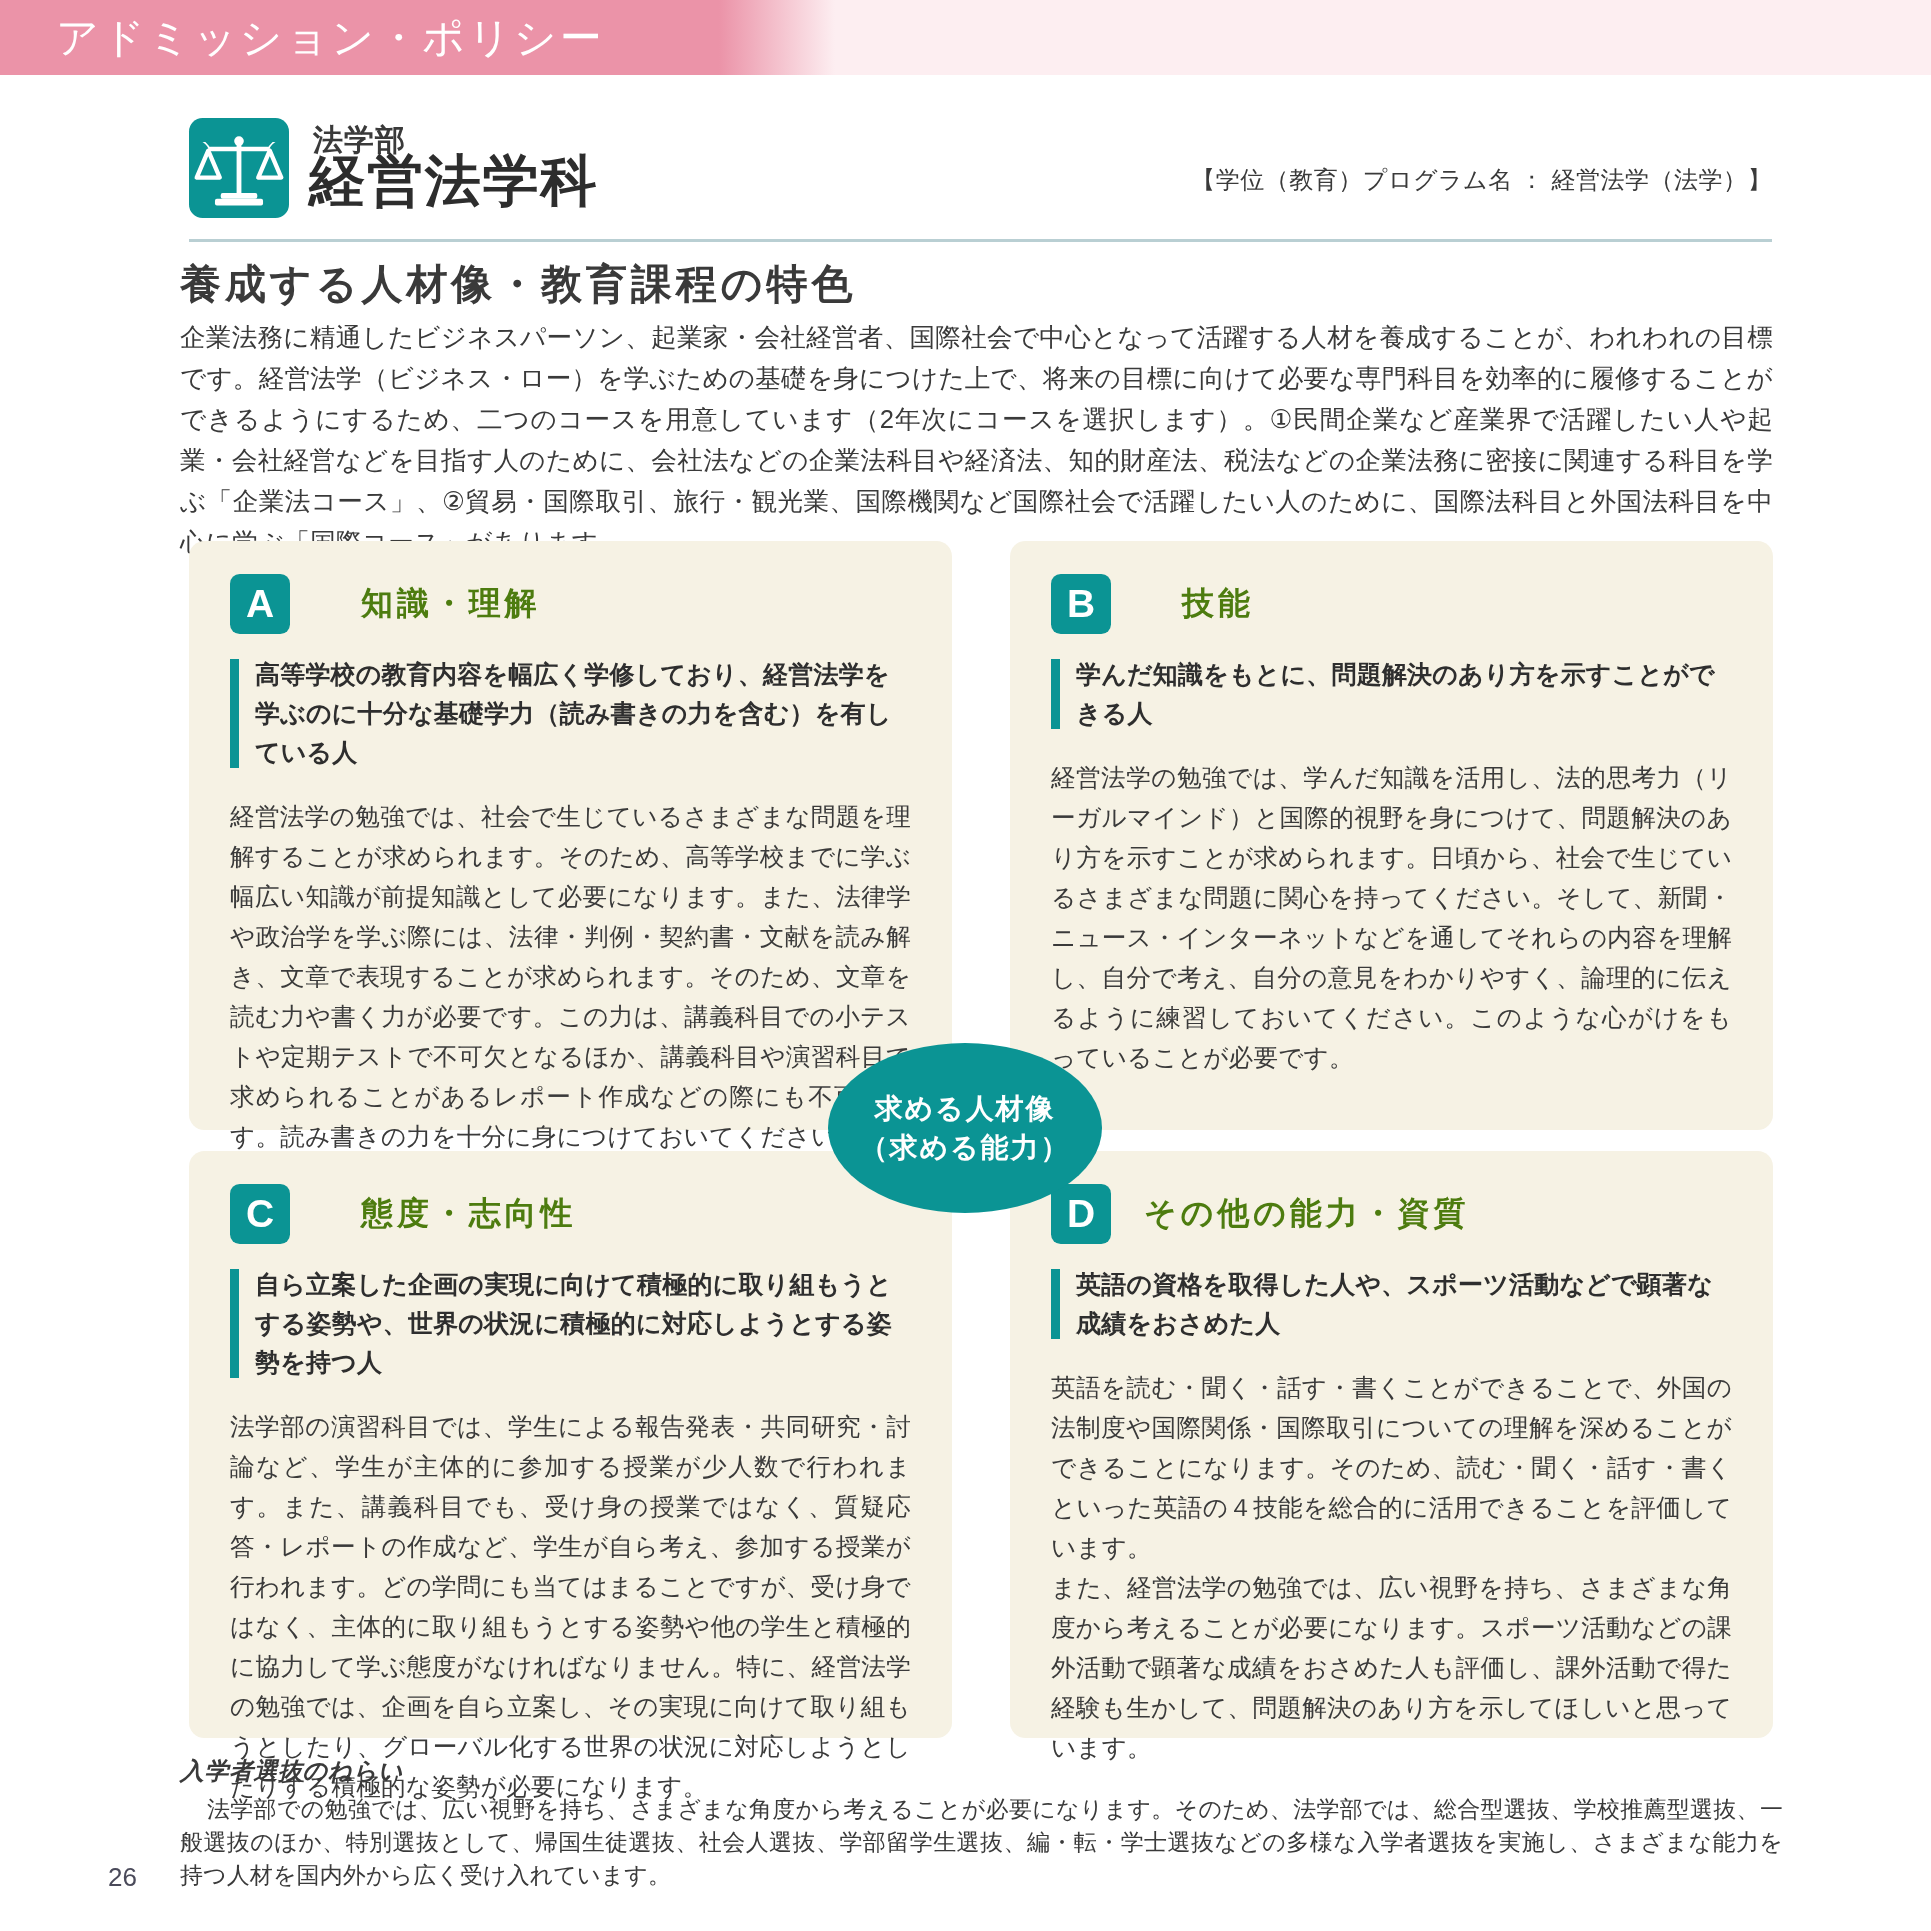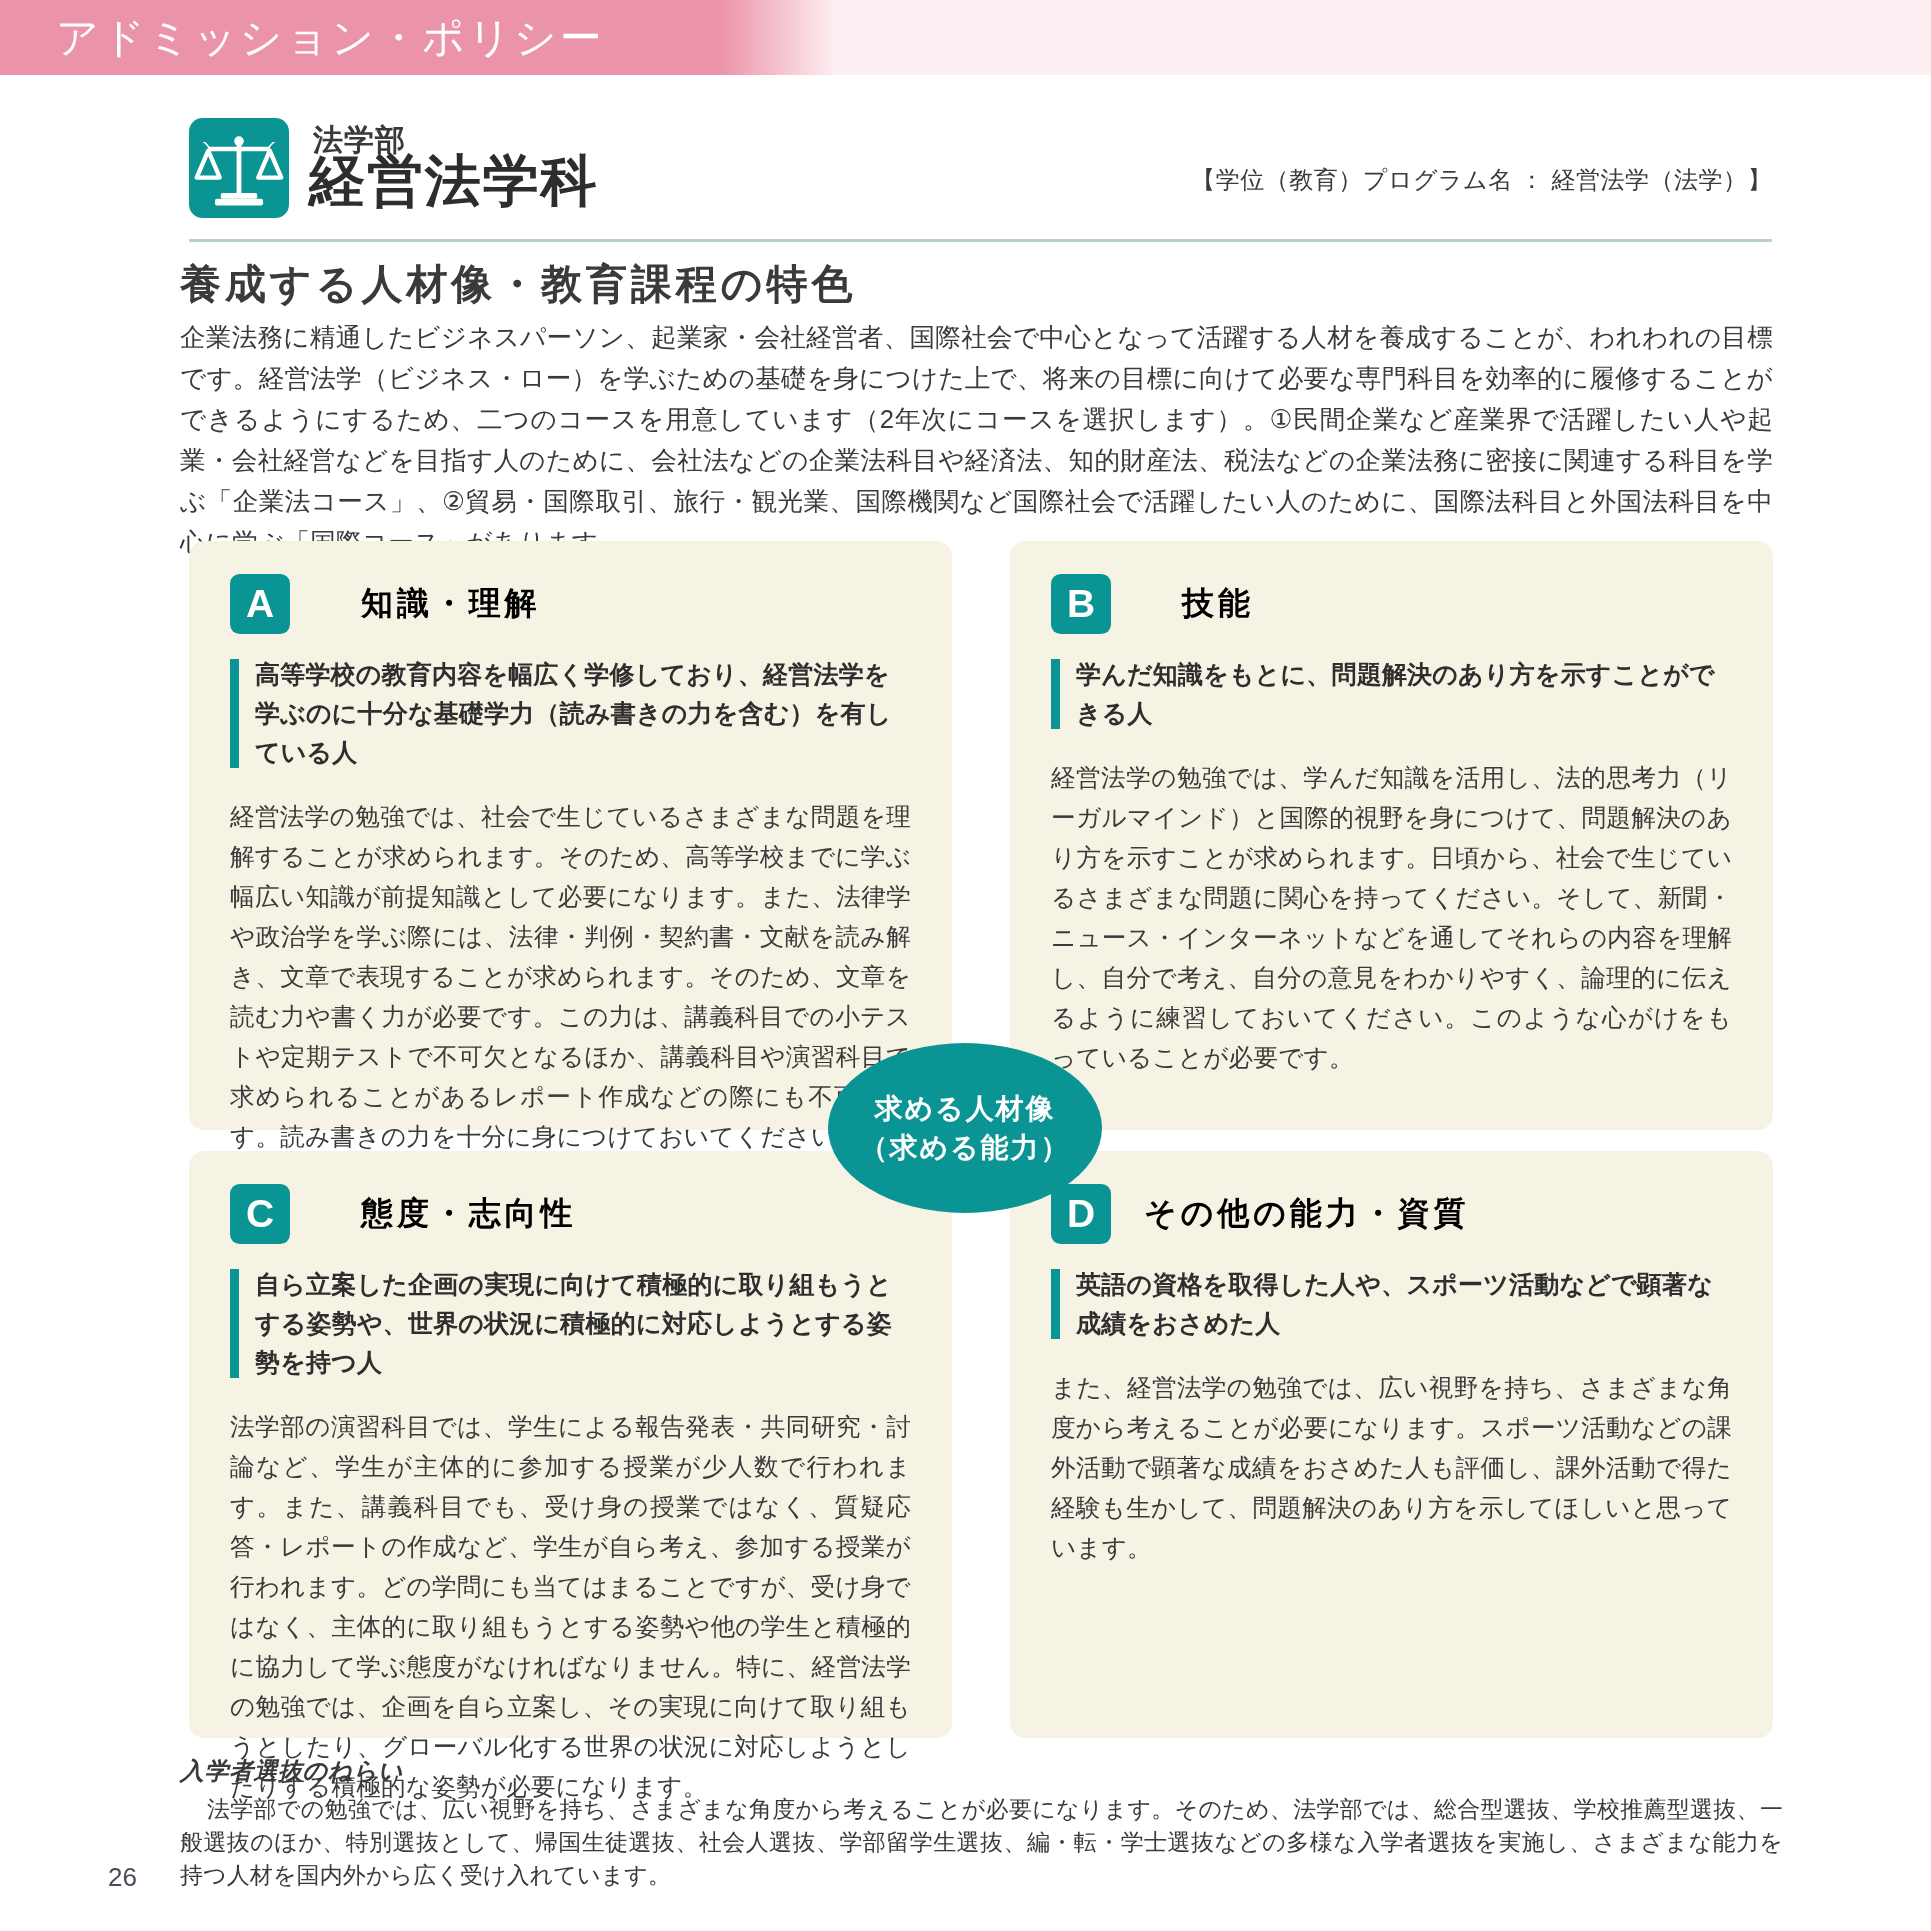--- a/index.html
+++ b/index.html
@@ -155,21 +155,21 @@
     font-weight: 700;
     display: flex;
     align-items: center;
     justify-content: center;
     flex: none;
   }
   .panel-title {
     margin-left: 71px;
     font-size: 32px;
     font-weight: 700;
-    color: #000000;
+    color: #4d7c0f;
     letter-spacing: 3.9px;
     white-space: nowrap;
     text-align: right;
   }
   .panel-d .panel-title { margin-left: 33px; }
 
   .panel-statement {
     position: relative;
     padding-left: 25px;
     font-size: 25px;
@@ -307,20 +307,21 @@
     <div class="panel-body">法学部の演習科目では、学生による報告発表・共同研究・討論など、学生が主体的に参加する授業が少人数で行われます。また、講義科目でも、受け身の授業ではなく、質疑応答・レポートの作成など、学生が自ら考え、参加する授業が行われます。どの学問にも当てはまることですが、受け身ではなく、主体的に取り組もうとする姿勢や他の学生と積極的に協力して学ぶ態度がなければなりません。特に、経営法学の勉強では、企画を自ら立案し、その実現に向けて取り組もうとしたり、グローバル化する世界の状況に対応しようとしたりする積極的な姿勢が必要になります。</div>
   </div>
 
   <div class="panel panel-d">
     <div class="panel-head">
       <div class="panel-badge">D</div>
       <div class="panel-title">その他の能力・資質</div>
     </div>
     <div class="panel-statement">英語の資格を取得した人や、スポーツ活動などで顕著な成績をおさめた人</div>
     <div class="panel-body">
+      <span>英語を読む・聞く・話す・書くことができることで、外国の法制度や国際関係・国際取引についての理解を深めることができることになります。そのため、読む・聞く・話す・書くといった英語の４技能を総合的に活用できることを評価しています。</span>
       <span class="para2">また、経営法学の勉強では、広い視野を持ち、さまざまな角度から考えることが必要になります。スポーツ活動などの課外活動で顕著な成績をおさめた人も評価し、課外活動で得た経験も生かして、問題解決のあり方を示してほしいと思っています。</span>
     </div>
   </div>
 
 </div>
 
 <div class="center-oval">
   <span>求める人材像</span>
   <span>（求める能力）</span>
 </div>

